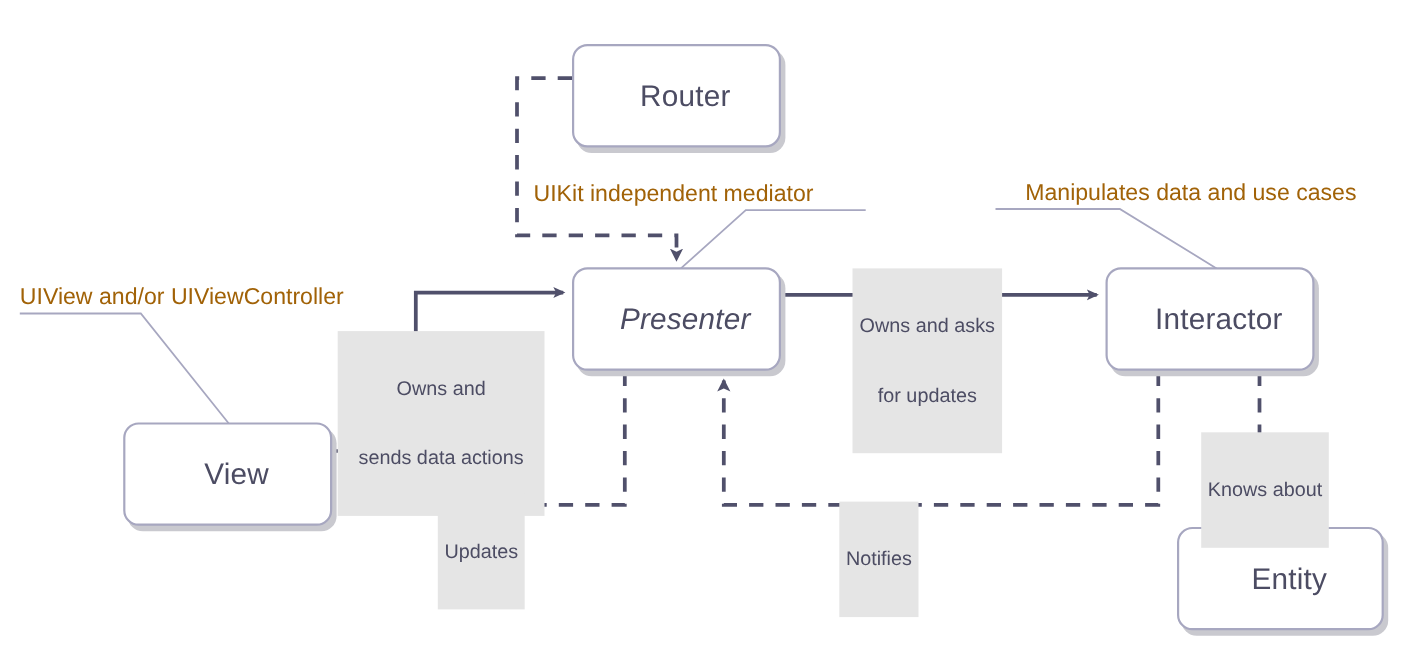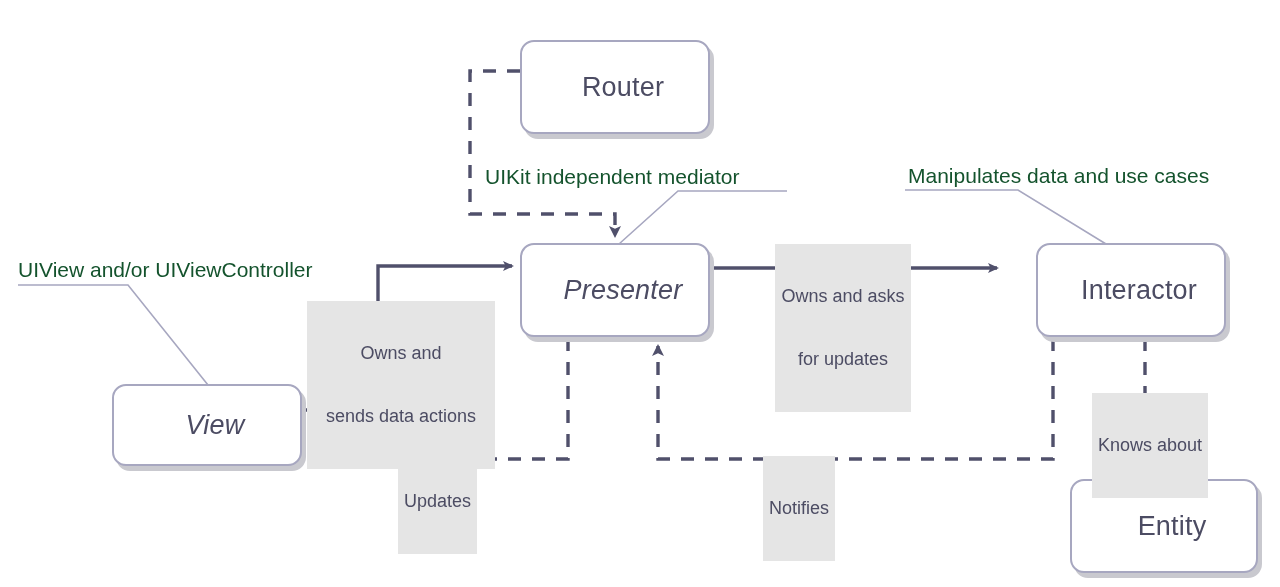--- a/index.html
+++ b/index.html
@@ -48,21 +48,21 @@
     font-family: "Liberation Sans", sans-serif;
     font-size: 18px;
     line-height: 21px;
     white-space: pre;
     background: #e5e5e5;
     z-index: 4;
     text-align: center;
   }
   .annotation-label {
     position: absolute;
-    color: #14532d;
+    color: #a16207;
     font-family: "Liberation Sans", sans-serif;
     font-size: 21px;
     line-height: 24px;
     white-space: nowrap;
     z-index: 4;
   }
 </style>
 </head>
 <body>
 
@@ -114,25 +114,25 @@
   </svg>
 
   <div class="node-box" style="left:520px; top:40px; width:190px; height:94px;">
     <span>Router</span>
   </div>
 
   <div class="node-box" style="left:520px; top:243px; width:190px; height:94px;font-style:italic;">
     <span>Presenter</span>
   </div>
 
-  <div class="node-box" style="left:112px; top:384px; width:190px; height:82px;font-style:italic;">
+  <div class="node-box" style="left:112px; top:384px; width:190px; height:94px;">
     <span>View</span>
   </div>
 
-  <div class="node-box" style="left:1036px; top:243px; width:190px; height:94px;">
+  <div class="node-box" style="left:1005px; top:243px; width:190px; height:94px;">
     <span>Interactor</span>
   </div>
 
   <div class="node-box" style="left:1070px; top:479px; width:188px; height:94px;">
     <span>Entity</span>
   </div>
 
   <div class="edge-label" style="left:307px; top:301px; width:180px; padding:0 4px;">
     <div>Owns and</div>
     <div>sends data actions</div>
@@ -152,15 +152,15 @@
   </div>
 
   <div class="edge-label" style="left:1092px; top:393px; padding:0 6px;">
     <div>Knows about</div>
   </div>
 
   <div class="annotation-label" style="left:18px; top:258px;">UIView and/or UIViewController</div>
 
   <div class="annotation-label" style="left:485px; top:165px;">UIKit independent mediator</div>
 
-  <div class="annotation-label" style="left:908px; top:164px;">Manipulates data and use cases</div>
+  <div class="annotation-label" style="left:932px; top:164px;">Manipulates data and use cases</div>
 
 </div>
 
 </body></html>

